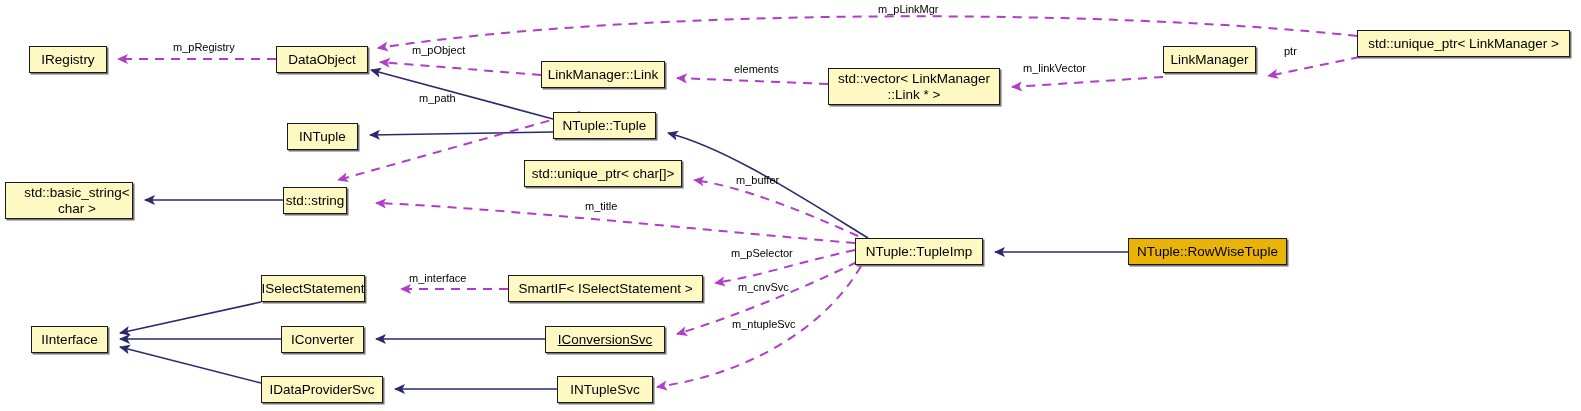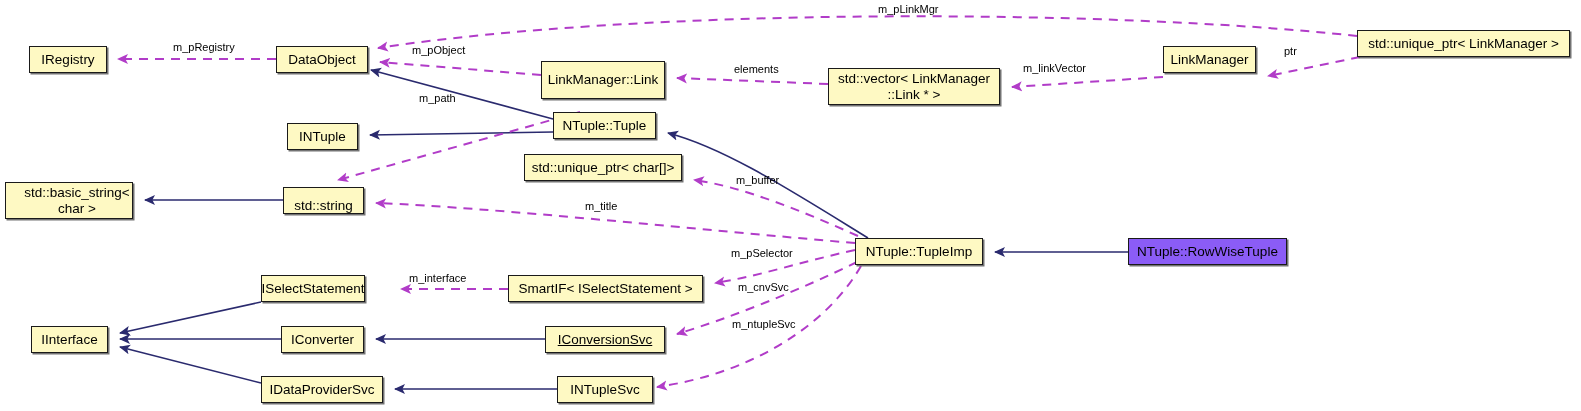--- a/index.html
+++ b/index.html
@@ -31,21 +31,21 @@
     line-height: 1.12;
     display: flex;
     align-items: center;
     justify-content: center;
     text-align: center;
     white-space: pre;
     box-shadow: 1.5px 1.5px 0 0 rgba(90,90,90,0.85);
     z-index: 5;
   }
   .node.highlight {
-    background: #8b5cf6;
+    background: #eab308;
   }
   .edge-label {
     position: absolute;
     font-size: 11px;
     color: #000000;
     white-space: pre;
     z-index: 6;
     background: transparent;
   }
 </style>
@@ -86,31 +86,31 @@
         <path d="M 281,339 L 120,339" fill="none" stroke="#2a2a6e" stroke-width="1.6" marker-end="url(#arrow-inherit)"></path>
         <path d="M 261,383 L 120,347" fill="none" stroke="#2a2a6e" stroke-width="1.6" marker-end="url(#arrow-inherit)"></path>
         <path d="M 545,339 L 376,339" fill="none" stroke="#2a2a6e" stroke-width="1.6" marker-end="url(#arrow-inherit)"></path>
         <path d="M 557,389 L 395,389" fill="none" stroke="#2a2a6e" stroke-width="1.6" marker-end="url(#arrow-inherit)"></path>
       </g>
   </svg>
 
   <div id="node-layer">
       <div class="node" style="left: 29px; top: 46px; width: 78px; height: 27px;"><span>IRegistry</span></div>
       <div class="node" style="left: 276px; top: 46px; width: 92px; height: 27px;"><span>DataObject</span></div>
-      <div class="node" style="left: 541px; top: 61px; width: 124px; height: 38px; justify-content: center;"><span>LinkManager::Link</span></div>
+      <div class="node" style="left: 541px; top: 61px; width: 124px; height: 27px; justify-content: center;"><span>LinkManager::Link</span></div>
       <div class="node" style="left: 828px; top: 68px; width: 172px; height: 37px;"><span>std::vector&lt; LinkManager
 ::Link * &gt;</span></div>
       <div class="node" style="left: 1163px; top: 46px; width: 93px; height: 27px;"><span>LinkManager</span></div>
       <div class="node" style="left: 1357px; top: 30px; width: 213px; height: 27px;"><span>std::unique_ptr&lt; LinkManager &gt;</span></div>
       <div class="node" style="left: 553px; top: 112px; width: 103px; height: 27px;"><span>NTuple::Tuple</span></div>
       <div class="node" style="left: 287px; top: 123px; width: 71px; height: 27px;"><span>INTuple</span></div>
-      <div class="node" style="left: 524px; top: 154px; width: 158px; height: 27px;"><span>std::unique_ptr&lt; char[]&gt;</span></div>
+      <div class="node" style="left: 524px; top: 160px; width: 158px; height: 27px;"><span>std::unique_ptr&lt; char[]&gt;</span></div>
       <div class="node" style="left: 5px; top: 182px; width: 128px; height: 37px; padding-left: 16px;"><span>std::basic_string&lt;
 char &gt;</span></div>
-      <div class="node" style="left: 283px; top: 187px; width: 81px; height: 27px; align-items: flex-end;"><span>std::string</span></div>
+      <div class="node" style="left: 283px; top: 187px; width: 64px; height: 27px;"><span>std::string</span></div>
       <div class="node" style="left: 855px; top: 238px; width: 128px; height: 27px;"><span>NTuple::TupleImp</span></div>
       <div class="node highlight" style="left: 1128px; top: 238px; width: 159px; height: 27px;"><span>NTuple::RowWiseTuple</span></div>
       <div class="node" style="left: 261px; top: 275px; width: 104px; height: 27px;"><span>ISelectStatement</span></div>
       <div class="node" style="left: 508px; top: 275px; width: 195px; height: 27px;"><span>SmartIF&lt; ISelectStatement &gt;</span></div>
       <div class="node" style="left: 31px; top: 326px; width: 77px; height: 27px;"><span>IInterface</span></div>
       <div class="node" style="left: 281px; top: 326px; width: 83px; height: 27px;"><span>IConverter</span></div>
       <div class="node" style="left: 545px; top: 326px; width: 120px; height: 27px; text-decoration: underline;"><span>IConversionSvc</span></div>
       <div class="node" style="left: 261px; top: 376px; width: 122px; height: 27px;"><span>IDataProviderSvc</span></div>
       <div class="node" style="left: 557px; top: 376px; width: 96px; height: 27px;"><span>INTupleSvc</span></div>
     </div>

